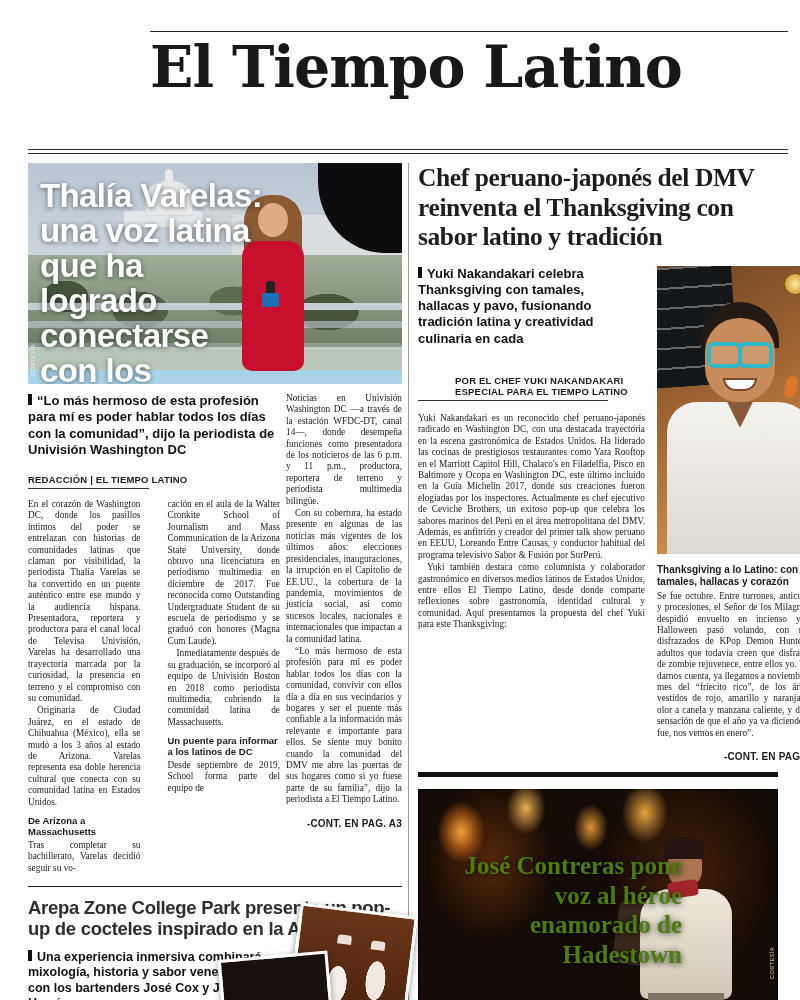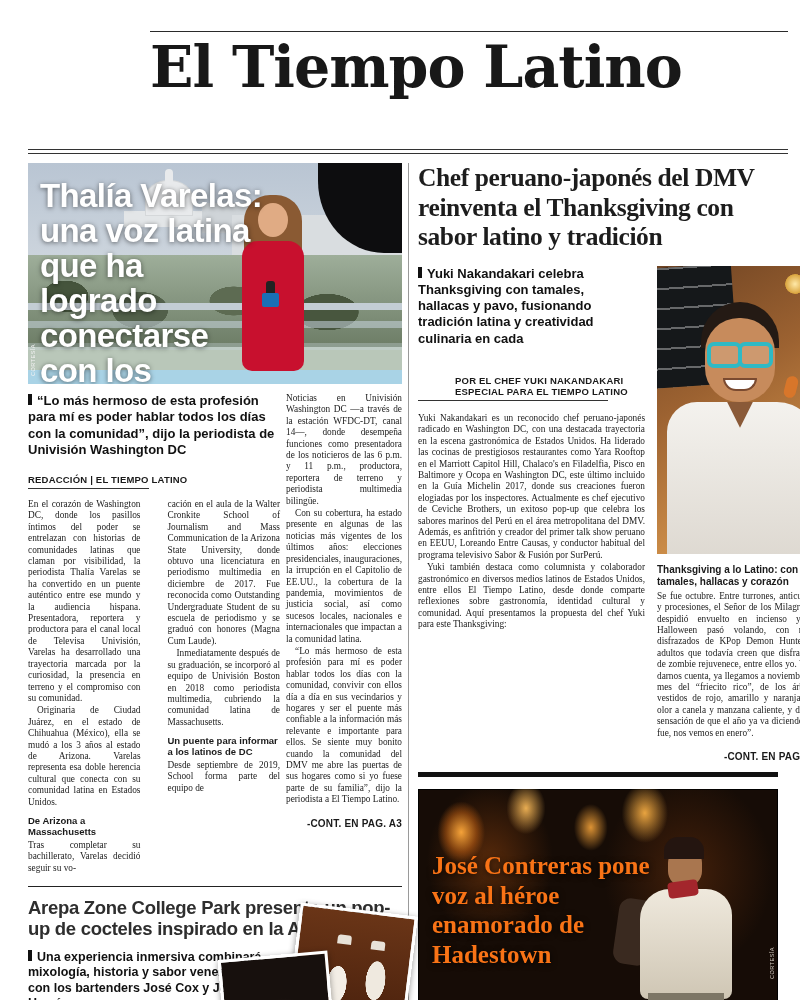--- a/index.html
+++ b/index.html
@@ -137,22 +137,22 @@
       radial-gradient(90px 110px at 20% 30%, rgba(150,70,15,.5) 0%, transparent 70%),
       radial-gradient(120px 140px at 75% 35%, rgba(120,55,15,.45) 0%, transparent 70%); }
   .hd-fig-head { position:absolute; right:76px; top:58px; width:34px; height:40px; background:#a9764f; border-radius:16px; }
   .hd-fig-hair { position:absolute; right:74px; top:48px; width:40px; height:22px; background:#241510; border-radius:14px 14px 0 0; }
   .hd-bandana { position:absolute; right:80px; top:92px; width:30px; height:16px; background:#a3262c; border-radius:4px; transform:rotate(-8deg); }
   .hd-shirt { position:absolute; right:46px; top:100px; width:92px; height:110px; background:linear-gradient(#efe9dd,#cfc6b4); border-radius:30px 26px 8px 8px; }
   .hd-pack { position:absolute; right:126px; top:110px; width:36px; height:66px; background:#3a2a20; border-radius:12px; transform:rotate(8deg); }
   .hd-pants { position:absolute; right:54px; top:204px; width:76px; height:36px; background:#7d7666; }
   .hd-headline {
     position:absolute; left:14px; top:62px; width:250px;
-    font-family:"Liberation Serif",serif; font-weight:700; font-size:25px; line-height:1.18; color:#f97316;
-    text-shadow:0 1px 6px rgba(0,0,0,.8); }
+    font-family:"Liberation Serif",serif; font-weight:700; font-size:25px; line-height:1.18; color:#4d7c0f;
+    text-shadow:0 1px 6px rgba(0,0,0,.8);text-align:right; }
   .hd-credit { right:3px; bottom:50px; color:#cfc7bd; }
 </style>
 </head>
 <body>
 
 <div class="page">
 
   <header class="masthead">
     <div class="top-rule"></div>
     <h1 class="logo">El Tiempo Latino</h1>

